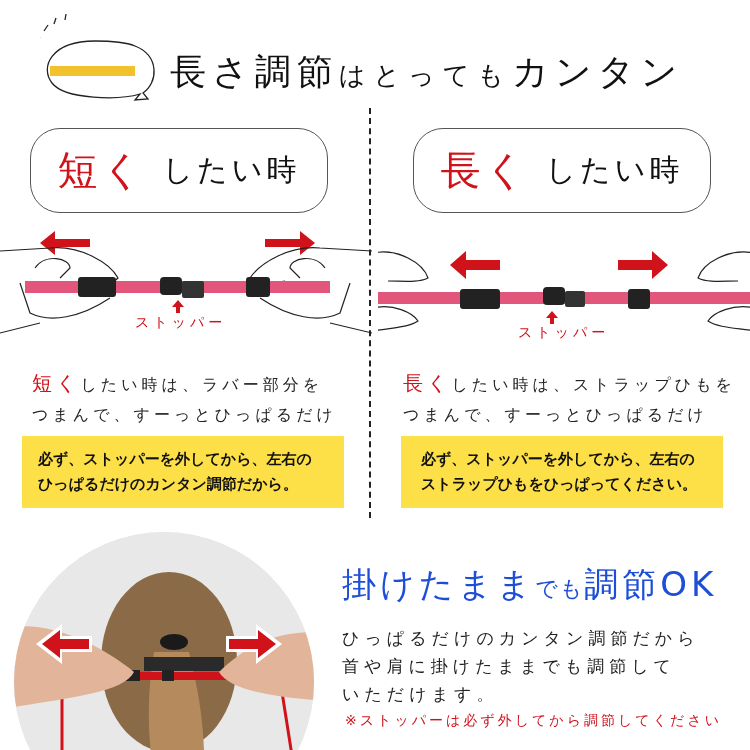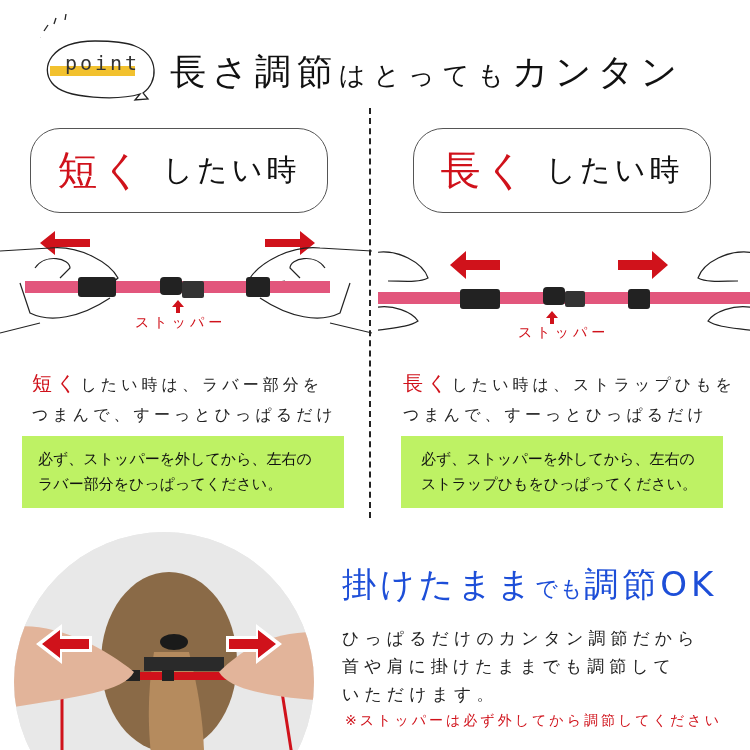--- a/index.html
+++ b/index.html
@@ -34,22 +34,22 @@
     .illustration { position: absolute; top: 105px; left: 0; width: 372px; height: 130px; }
 
     .stopper-label { position: absolute; top: 196px; font-size: 14px; letter-spacing: 4px; color: #d0121b; }
     .panel.left .stopper-label { left: 135px; }
     .panel.right .stopper-label { left: 140px; }
 
     .desc { position: absolute; top: 250px; left: 32px; font-size: 16px; letter-spacing: 4px; line-height: 30px; color: #222; white-space: nowrap; }
     .panel.right .desc { left: 25px; }
     .desc .accent { color: #d0121b; font-size: 20px; }
 
-    .notice { position: absolute; top: 318px; width: 322px; height: 72px; background: #bef264;
-      display: flex; align-items: center; padding-left: 16px; font-size: 15px; font-weight: normal; line-height: 25px; color: #111; }
+    .notice { position: absolute; top: 318px; width: 322px; height: 72px; background: #fde047;
+      display: flex; align-items: center; padding-left: 16px; font-size: 15px; font-weight: bold; line-height: 25px; color: #111; }
     .panel.left .notice { left: 22px; }
     .panel.right .notice { left: 23px; padding-left: 20px; }
 
     
     .photo { position: absolute; left: 14px; top: 532px; width: 300px; height: 300px; border-radius: 50%; overflow: hidden; background: #e6e6e6; }
     .photo-wrap { position: absolute; left: 0; top: 0; width: 330px; height: 750px; overflow: hidden; }
     .bottom-title { position: absolute; left: 342px; top: 562px; font-size: 34px; letter-spacing: 4px; color: #1d4ed8; white-space: nowrap; }
     .bottom-title .small { font-size: 22px; letter-spacing: 2px; }
     .bottom-body { position: absolute; left: 342px; top: 624px; font-size: 17px; letter-spacing: 5px; line-height: 28px; color: #222; white-space: pre-line; }
     .bottom-note { position: absolute; left: 345px; top: 712px; font-size: 14px; letter-spacing: 3px; color: #d0121b; white-space: nowrap; }
@@ -63,21 +63,20 @@
       <g stroke="#222" stroke-width="1.3" fill="none">
         <line x1="-10" y1="45" x2="-4" y2="43"></line>
         <line x1="-6" y1="33" x2="0" y2="29"></line>
         <line x1="4" y1="23" x2="8" y2="17"></line>
         <line x1="14" y1="16" x2="16" y2="10"></line>
         <line x1="25" y1="12" x2="26" y2="6"></line>
         <path d="M 55 33 C 10 33, 0 60, 12 75 C 25 92, 80 92, 100 86 L 95 92 L 108 91 L 103 85 C 118 75, 120 48, 95 38 C 85 34, 70 33, 55 33 Z"></path>
       </g>
     </svg>
     <div class="point-highlight"></div>
-    <div class="point-text">point</div>
   </div>
   <div class="header-title">
     <span>長さ調節</span><span class="small">はとっても</span><span>カンタン</span>
   </div>
 </div>
 
 <div class="divider"></div>
 
 <div class="panel left">
   <div class="title-box">
@@ -115,21 +114,21 @@
     </g>
   </svg>
   <div class="stopper-label">ストッパー</div>
   <div class="desc">
     <span class="accent">短く</span><span>したい時は、ラバー部分を</span><br>
     <span>つまんで、すーっとひっぱるだけ</span>
   </div>
   <div class="notice">
     <div>
       <div>必ず、ストッパーを外してから、左右の</div>
-      <div>ラバー部分をひっぱってください。</div>
+      <div>ひっぱるだけのカンタン調節だから。</div>
     </div>
   </div>
 </div>
 
 <div class="panel right">
   <div class="title-box">
     <span class="accent">長く</span>
     <span class="rest">したい時</span>
   </div>
   <svg class="illustration" viewBox="0 0 372 130">

